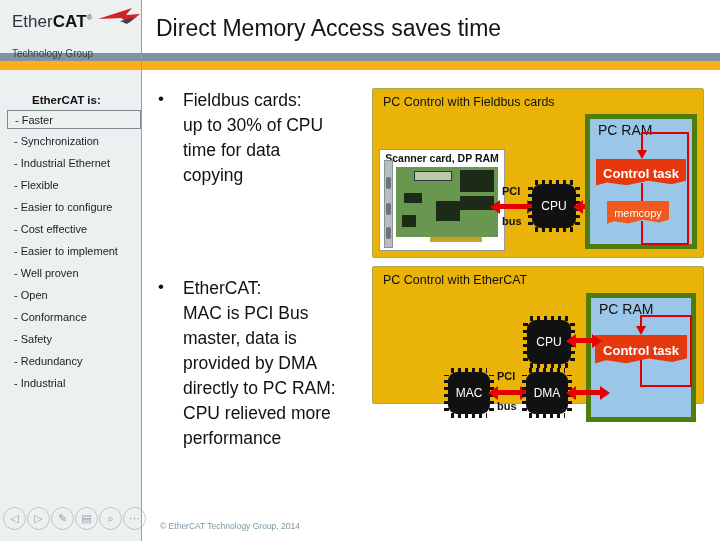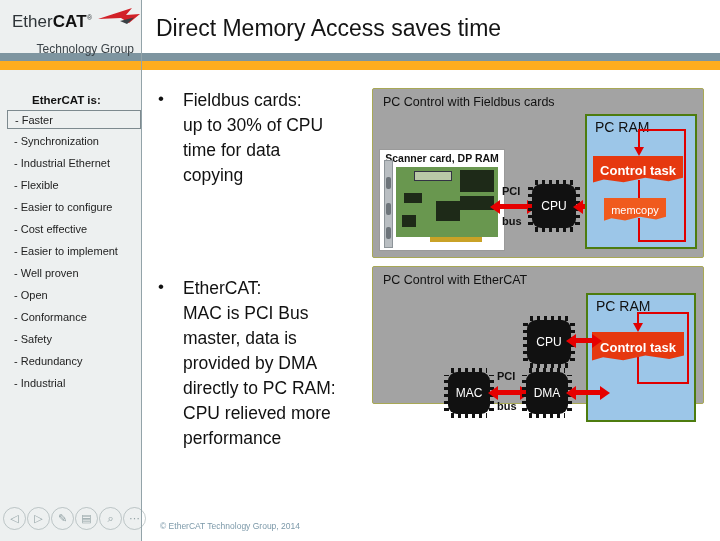--- a/index.html
+++ b/index.html
@@ -12,44 +12,44 @@
   .left-col-bg { position:absolute; left:0; top:0; width:141px; height:541px; background:#edf0f0; }
   .v-divider { position:absolute; left:141px; top:0; width:1px; height:541px; background:#93a3a9; }
   .stripe-gray { position:absolute; left:0; top:53px; width:720px; height:8px; background:#7e95a0; }
   .stripe-orange { position:absolute; left:0; top:61px; width:720px; height:9px; background:#ffad1f; }
 
   .logo { position:absolute; left:12px; top:12px; width:126px; height:38px; }
   .logo-line1 { position:relative; font-size:17px; color:#2e3438; white-space:nowrap; }
   .logo-line1 b { color:#111; letter-spacing:.2px; }
   .logo-reg { font-size:7px; vertical-align:super; }
   .logo-arrow { position:absolute; left:84px; top:-6px; }
-  .logo-tagline { text-align:right; font-size:12px; color:#3a4247; margin-top:10px; padding-right:4px; }
+  .logo-tagline { font-size:10px; color:#3a4247; margin-top:16px; padding-right:4px; }
 
   .slide-title { position:absolute; left:156px; top:15px; font-size:23px; color:#141414; white-space:nowrap; }
 
   
   .sidebar { position:absolute; left:0; top:90px; width:141px; }
   .sidebar-heading { font-size:11.5px; font-weight:bold; color:#111; padding:4px 0 4px 32px; }
   .nav-item { position:relative; font-size:11px; color:#222; padding:4px 4px 4px 14px; margin:0 0 3px 0; height:19px; line-height:11px; cursor:default; }
   .nav-item.active { border:1px solid #7d8a8f; margin-left:7px; padding-left:7px; width:134px; background:#edf0f0; }
 
   
   .bullet { position:absolute; left:156px; width:216px; }
   .bullet .dot { position:absolute; left:2px; top:1px; font-size:17px; color:#111; }
   .bullet .btext { margin:0 0 0 27px; font-size:17.5px; line-height:25px; color:#111; white-space:pre-line; }
   #bullet-1 { top:88px; }
   #bullet-2 { top:276px; }
 
   
-  .diagram { position:absolute; left:372px; width:332px; background:#a3a3a3; border:1px solid #a8a855; border-radius:2px; }
+  .diagram { position:absolute; left:372px; width:332px; background:#eab308; border:1px solid #a8a855; border-radius:2px; }
   #diagram-fieldbus { top:88px; height:170px; }
   #diagram-ethercat { top:266px; height:138px; }
   .diagram-title { position:absolute; left:10px; top:6px; font-size:12.5px; color:#111; }
 
-  .ram-box { position:absolute; background:#9cc6e8; border:2px solid #4d7c0f; }
+  .ram-box { position:absolute; background:#9cc6e8; border:5px solid #4d7c0f; }
   .ram-label { position:absolute; left:8px; top:3px; font-size:14px; color:#111; }
 
   .doc-shape { position:absolute; display:flex; align-items:center; justify-content:center; color:#fff;
                clip-path:polygon(0 0,100% 0,100% 78%,84% 90%,58% 78%,34% 94%,12% 84%,0 95%); }
   .task { background:#e6380f; font-weight:bold; font-size:13px; }
   .memcopy { background:#f05a1e; font-size:11px; }
 
   .loop-svg { position:absolute; left:0; top:0; pointer-events:none; }
 
   

